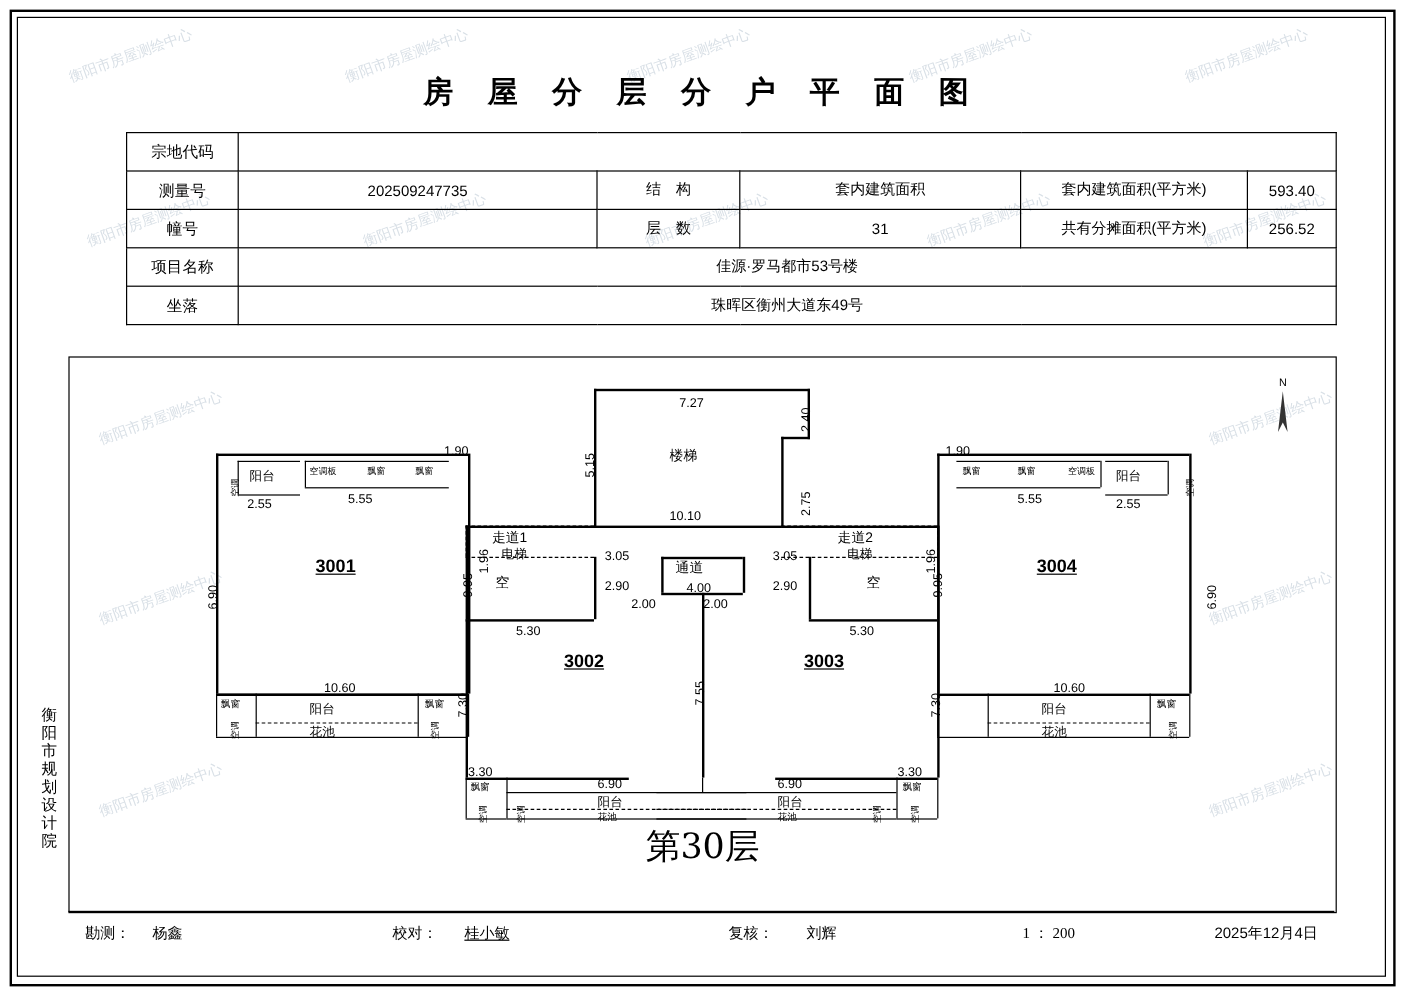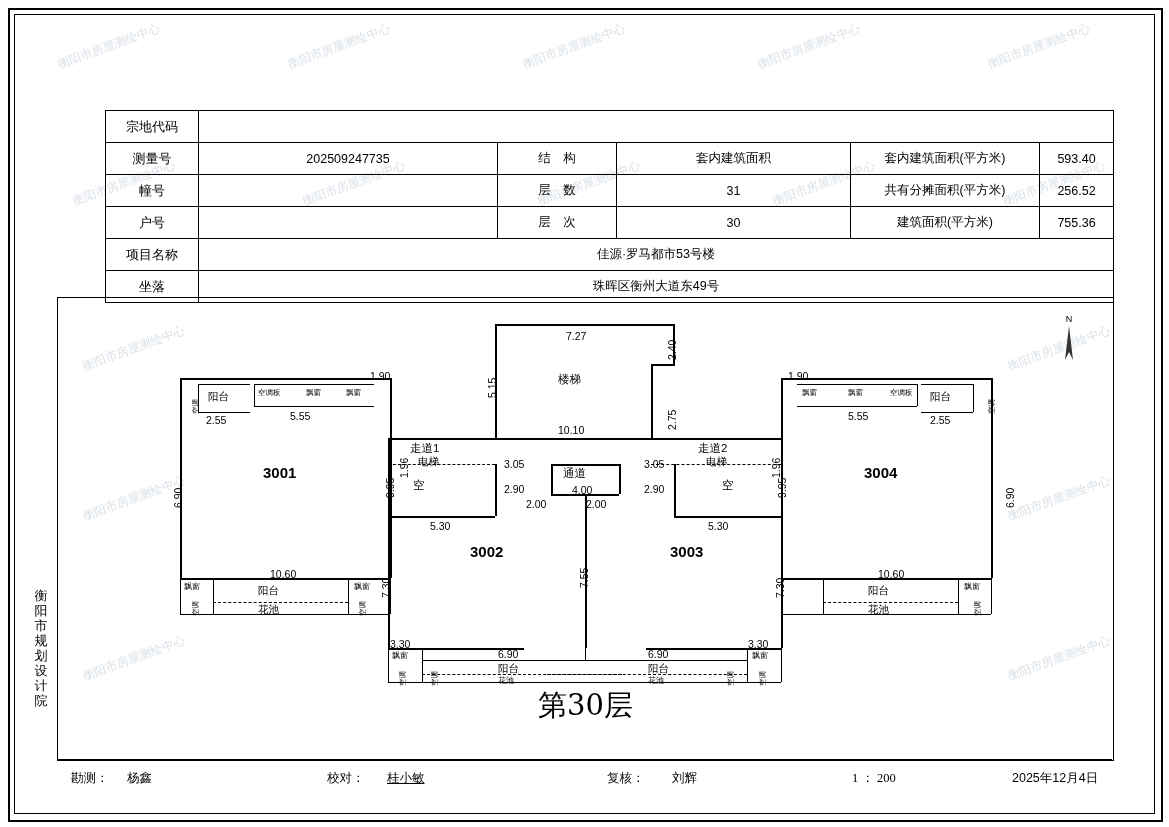--- a/index.html
+++ b/index.html
@@ -38,21 +38,21 @@
   .wm{position:absolute;color:#b9c6d2;opacity:.55;font-size:12px;white-space:nowrap;transform:rotate(-20deg);pointer-events:none;}
 
   
   .plan{position:absolute;left:0;top:0;width:1055px;height:462px;}
   .ln{position:absolute;background:#000;}
   .h{height:1px;} .v{width:1px;}
   .h2{height:2px;} .v2{width:2px;}
   .dash-h{position:absolute;height:0;border-top:1px dashed #000;}
   .dash-v{position:absolute;width:0;border-left:1px dashed #000;}
   .t{position:absolute;font-size:10.5px;color:#000;white-space:nowrap;}
-  .t-unit{position:absolute;font-size:15px;font-weight:bold;}
+  .t-unit{position:absolute;font-size:15px;font-weight:bold;text-decoration:underline;}
   .t-mid{position:absolute;font-size:11.5px;}
   .vtxt{position:absolute;font-size:10.5px;white-space:nowrap;transform:rotate(-90deg);transform-origin:left top;}
   .floor-label{position:absolute;left:0;top:388px;width:1055px;text-align:center;font-size:29px;font-family:"DejaVu Serif","Liberation Serif",serif;}
   .north{position:absolute;right:28px;top:14px;width:30px;height:52px;}
 </style>
 </head>
 <body>
 
 <div id="page">
 
@@ -69,20 +69,21 @@
   <div class="wm" style="left:535px;top:175px;">衡阳市房屋测绘中心</div>
   <div class="wm" style="left:770px;top:175px;">衡阳市房屋测绘中心</div>
   <div class="wm" style="left:1000px;top:175px;">衡阳市房屋测绘中心</div>
   <div class="wm" style="left:80px;top:340px;">衡阳市房屋测绘中心</div>
   <div class="wm" style="left:1005px;top:340px;">衡阳市房屋测绘中心</div>
   <div class="wm" style="left:80px;top:490px;">衡阳市房屋测绘中心</div>
   <div class="wm" style="left:1005px;top:490px;">衡阳市房屋测绘中心</div>
   <div class="wm" style="left:80px;top:650px;">衡阳市房屋测绘中心</div>
   <div class="wm" style="left:1005px;top:650px;">衡阳市房屋测绘中心</div>
 
+  <div class="doc-title">房 屋 分 层 分 户 平 面 图</div>
 
   <table class="info-table">
     <tbody>
         <tr>
       <td class="lbl left-label">宗地代码</td>
       <td colspan="5"></td>
     </tr>
     <tr>
       <td class="lbl left-label">测量号</td>
       <td style="width:290px">202509247735</td>
@@ -91,28 +92,20 @@
       <td style="width:180px">套内建筑面积(平方米)</td>
       <td>593.40</td>
     </tr>
     <tr>
       <td class="lbl left-label">幢号</td>
       <td></td>
       <td>层　数</td>
       <td>31</td>
       <td>共有分摊面积(平方米)</td>
       <td>256.52</td>
-    </tr>
-    <tr>
-      <td class="lbl left-label">户号</td>
-      <td></td>
-      <td>层　次</td>
-      <td>30</td>
-      <td>建筑面积(平方米)</td>
-      <td>755.36</td>
     </tr>
     <tr>
       <td class="lbl left-label">项目名称</td>
       <td colspan="5">佳源·罗马都市53号楼</td>
     </tr>
     <tr>
       <td class="lbl left-label">坐落</td>
       <td colspan="5">珠晖区衡州大道东49号</td>
     </tr>
   </tbody>

